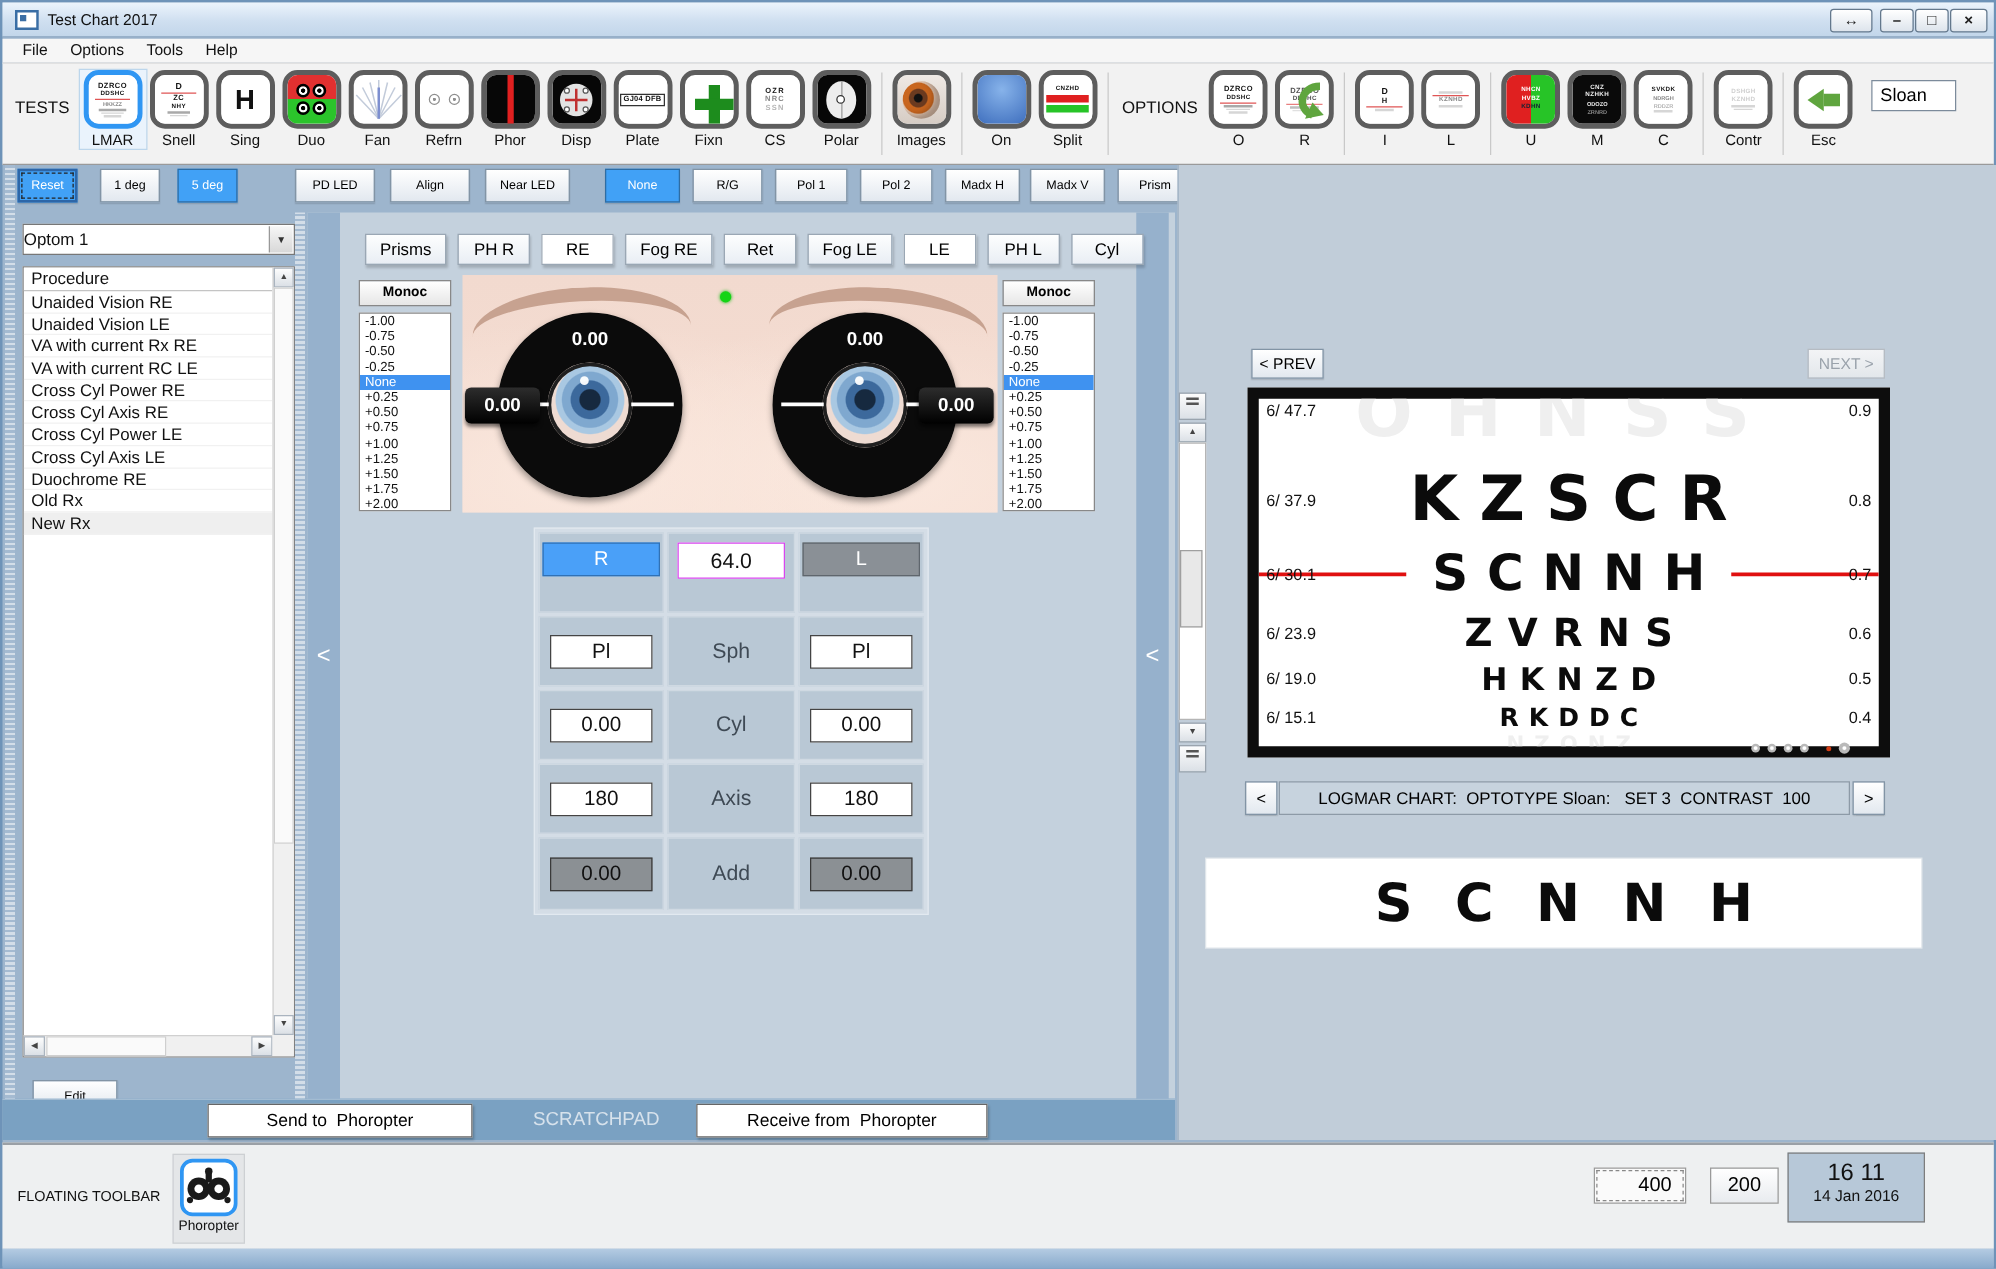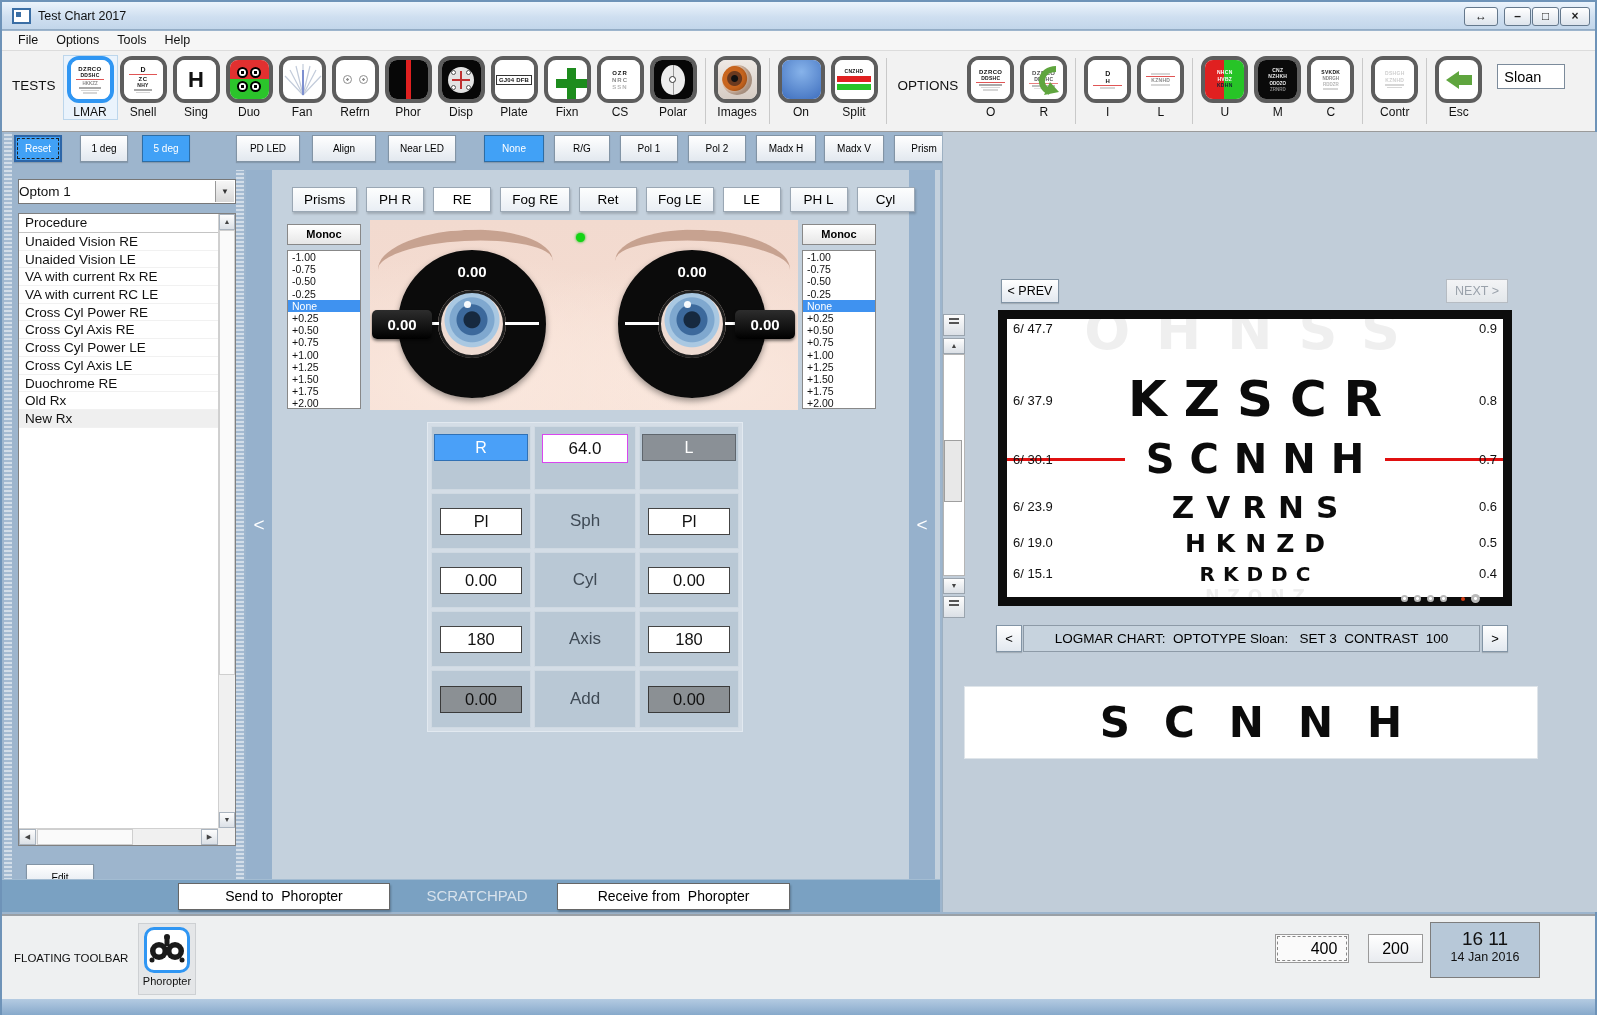--- a/index.html
+++ b/index.html
@@ -679,21 +679,21 @@
       <div class="rxcell">
           <div class="rx-label">Add</div>
         </div>
       <div class="rxcell">
           <div class="rx-val dim">0.00</div>
         </div>
     </div>
   </div>
 
   <div class="sendbar">
-    <button class="send-btn" style="left:176px;width:212px;">Send to  Phoropter</button>
+    <button class="send-btn" style="left:164px;width:212px;">Send to  Phoropter</button>
     <div class="scratchpad">SCRATCHPAD</div>
     <button class="send-btn" style="left:555px;width:233px;">Receive from  Phoropter</button>
   </div>
 
   <div class="rightpanel">
     <button class="cbtn pbtn" style="left:58px;width:58px;">&lt; PREV</button>
     <button class="cbtn pbtn dis" style="left:503px;width:62px;">NEXT &gt;</button>
 
     <div class="chart">
       <div class="ch-letters ghost" style="top:-18px;font-size:54px;letter-spacing:26px;line-height:60px;">OHNSS</div>

